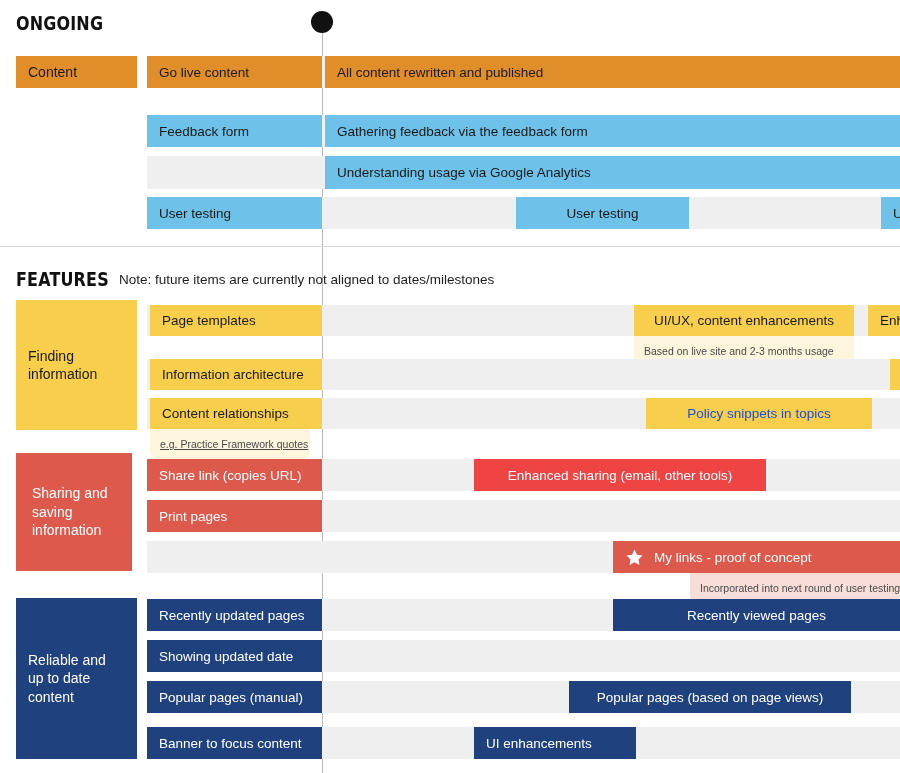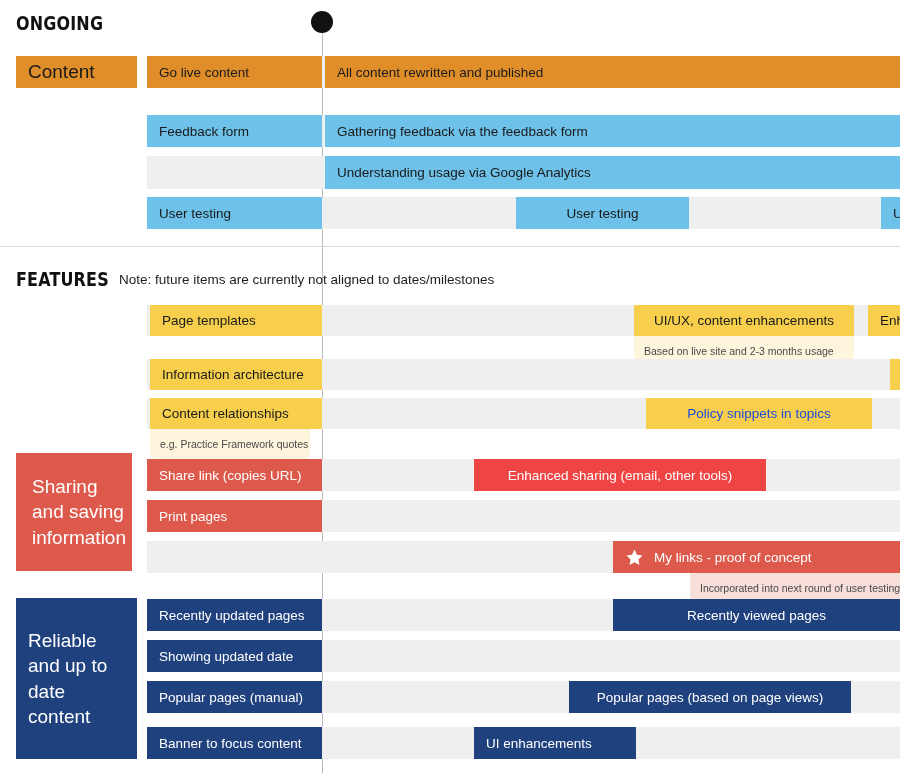--- a/index.html
+++ b/index.html
@@ -71,21 +71,21 @@
     background: #efefef;
   }
 
   
   .group-label {
     position: absolute;
     display: flex;
     align-items: center;
     box-sizing: border-box;
     padding: 0 12px;
-    font-size: 19px;
+    font-size: 14px;
     line-height: 1.32;
   }
 
   
   .bar {
     position: absolute;
     display: flex;
     align-items: center;
     box-sizing: border-box;
     padding: 0 12px;
@@ -160,20 +160,23 @@
   </div>
   <div class="bar" style="left:881px; top:197px; width:19px; height:32px; background:#6ec1e8; color:#1a1a1a;">
     <span>U</span>
   </div>
 
   <div class="divider" style="top:246px; background:#d9d9d9;"></div>
 
   <div class="section-title" style="left:16px; top:268px;">FEATURES</div>
   <div class="section-note" style="left:119px; top:272px;">Note: future items are currently not aligned to dates/milestones</div>
 
+  <div class="group-label" style="left:16px; top:300px; width:121px; height:130px; background:#f7cf4c; color:#1a1a1a;">
+    <span>Finding information</span>
+  </div>
 
   <div class="track" style="left:147px; top:305px; width:753px; height:31px;"></div>
   <div class="bar" style="left:150px; top:305px; width:172px; height:31px; background:#f7cf4c; color:#1a1a1a;">
     <span>Page templates</span>
   </div>
   <div class="bar center" style="left:634px; top:305px; width:220px; height:31px; background:#f7cf4c; color:#1a1a1a;">
     <span>UI/UX, content enhancements</span>
   </div>
   <div class="bar" style="left:868px; top:305px; width:32px; height:31px; background:#f7cf4c; color:#1a1a1a;">
     <span>Enh</span>
@@ -188,21 +191,21 @@
   </div>
   <div class="bar" style="left:890px; top:359px; width:10px; height:31px; background:#f7cf4c; color:#1a1a1a;"></div>
 
   <div class="track" style="left:147px; top:398px; width:753px; height:31px;"></div>
   <div class="bar" style="left:150px; top:398px; width:172px; height:31px; background:#f7cf4c; color:#1a1a1a;">
     <span>Content relationships</span>
   </div>
   <div class="bar center" style="left:646px; top:398px; width:226px; height:31px; background:#f7cf4c; color:#1d4ed8;">
     <span>Policy snippets in topics</span>
   </div>
-  <div class="annotation" style="left:150px; top:429px; width:160px; height:18px; background:#fdf6dd;">
+  <div class="annotation" style="left:150px; top:429px; width:160px; height:18px; background:#fdf6dd;text-decoration:underline;">
     <span>e.g. Practice Framework quotes</span>
   </div>
 
   <div class="group-label" style="left:16px; top:453px; width:116px; height:118px; background:#dd594b; color:#ffffff;padding-left:16px;">
     <span>Sharing and saving information</span>
   </div>
 
   <div class="track" style="left:147px; top:459px; width:753px; height:32px;"></div>
   <div class="bar" style="left:147px; top:459px; width:175px; height:32px; background:#dd594b; color:#ffffff;">
     <span>Share link (copies URL)</span>

